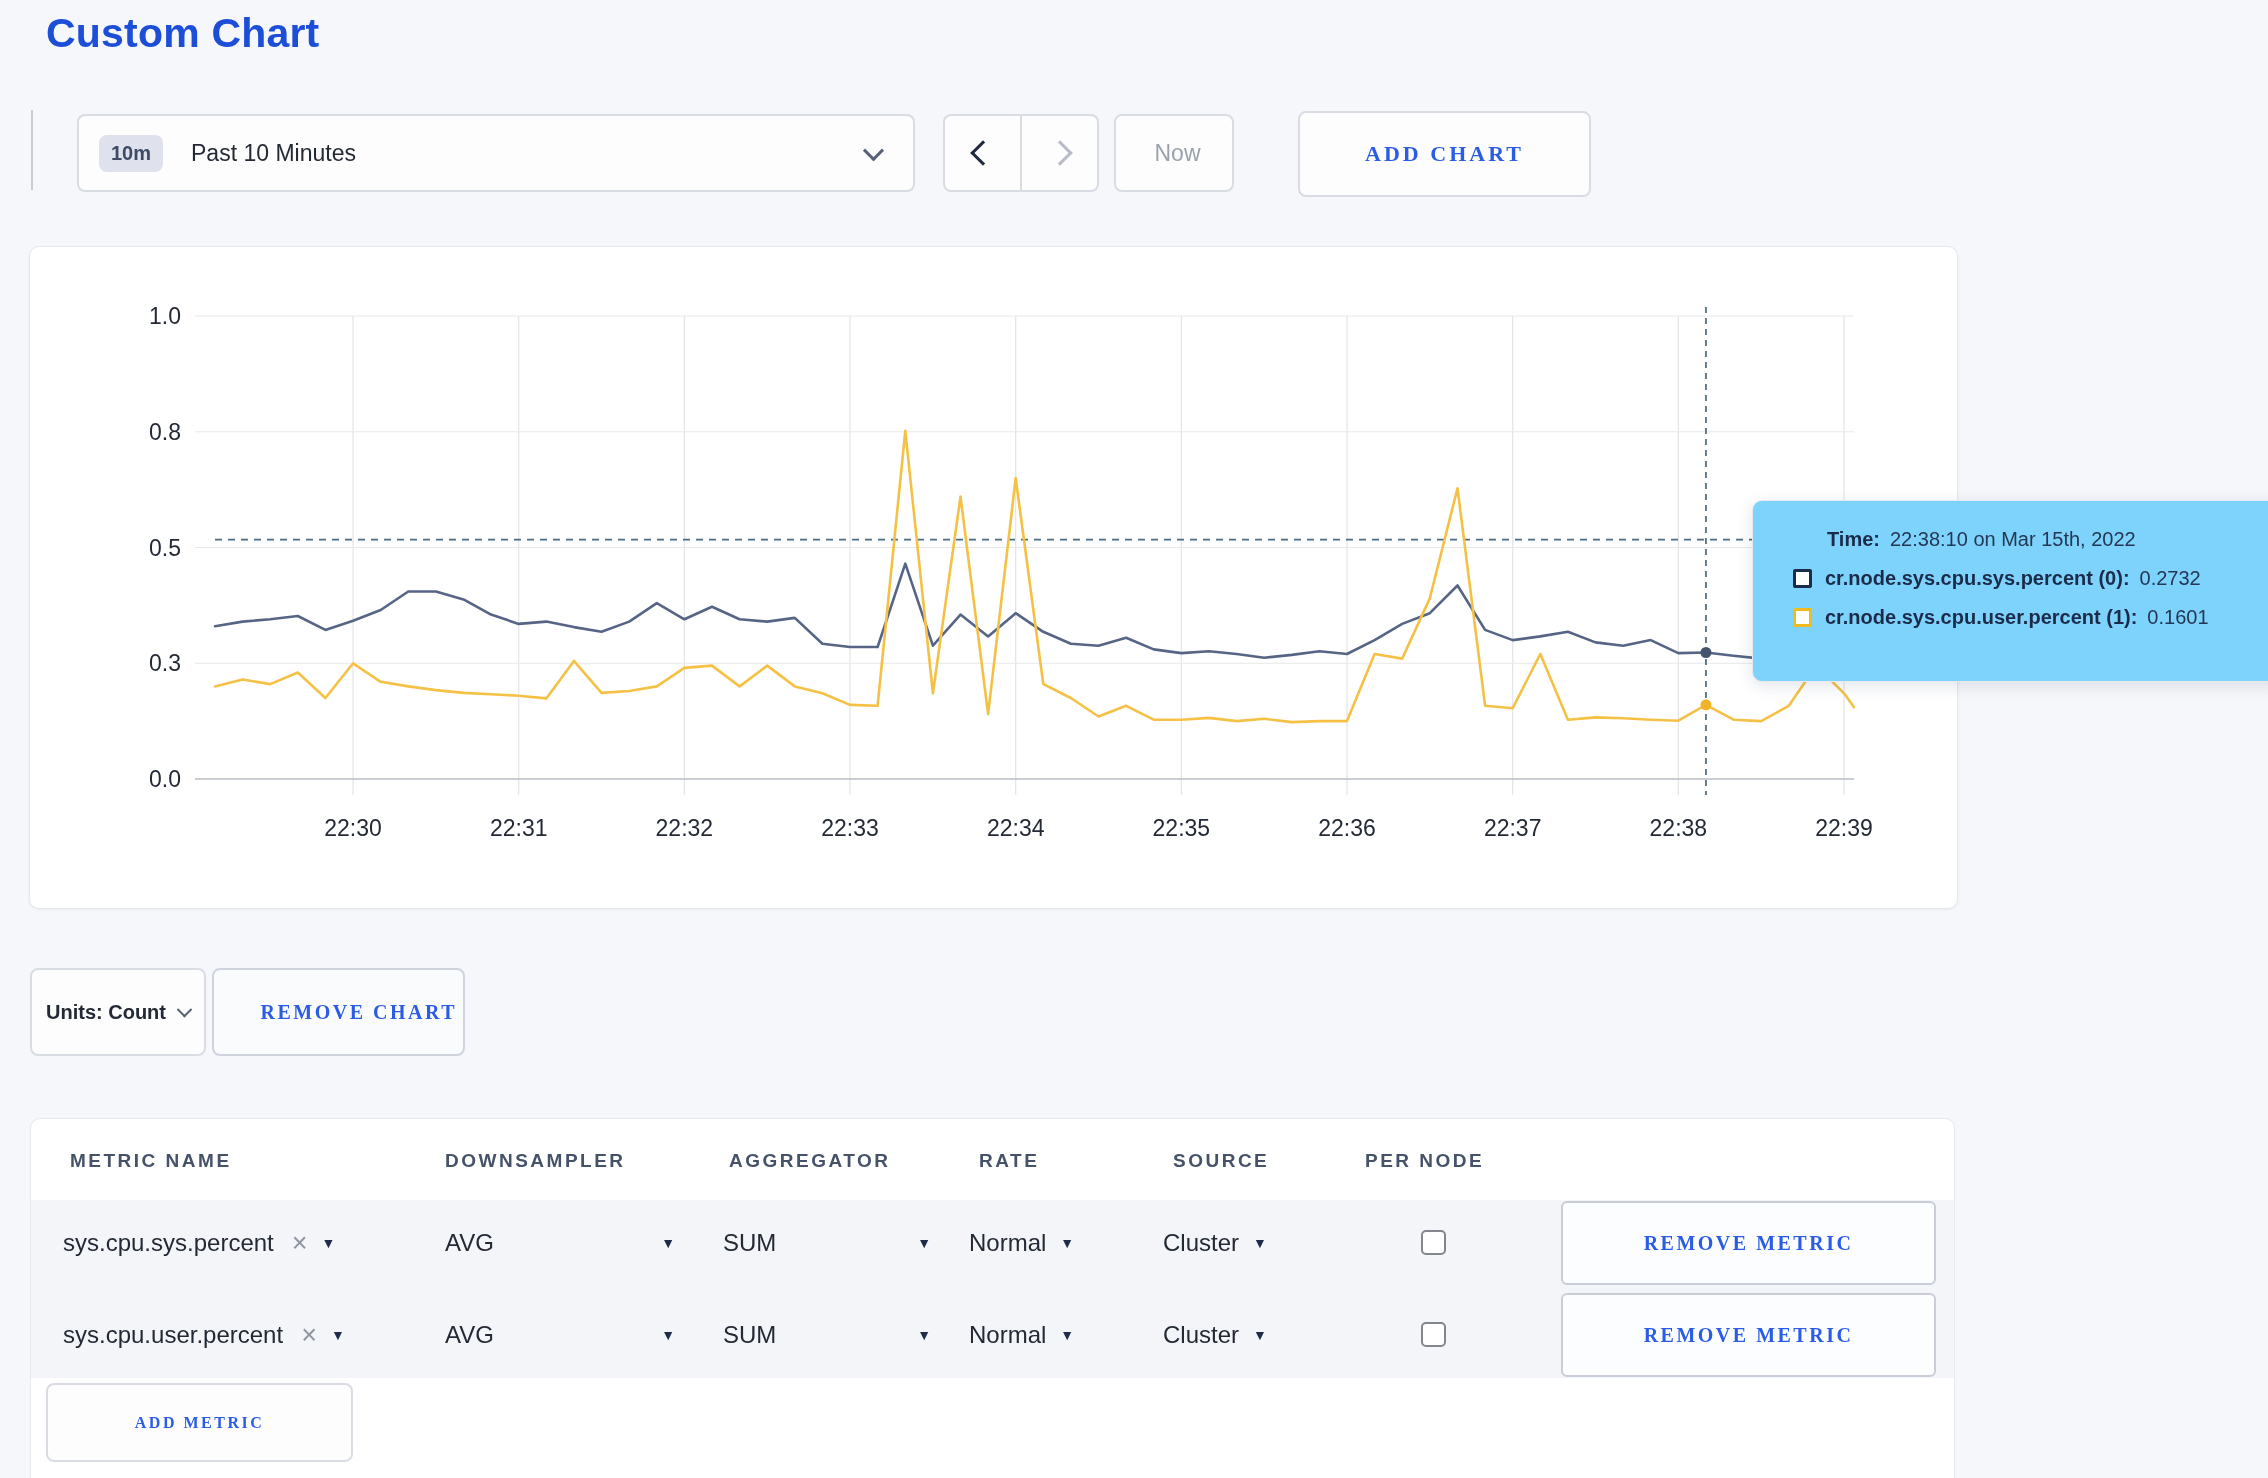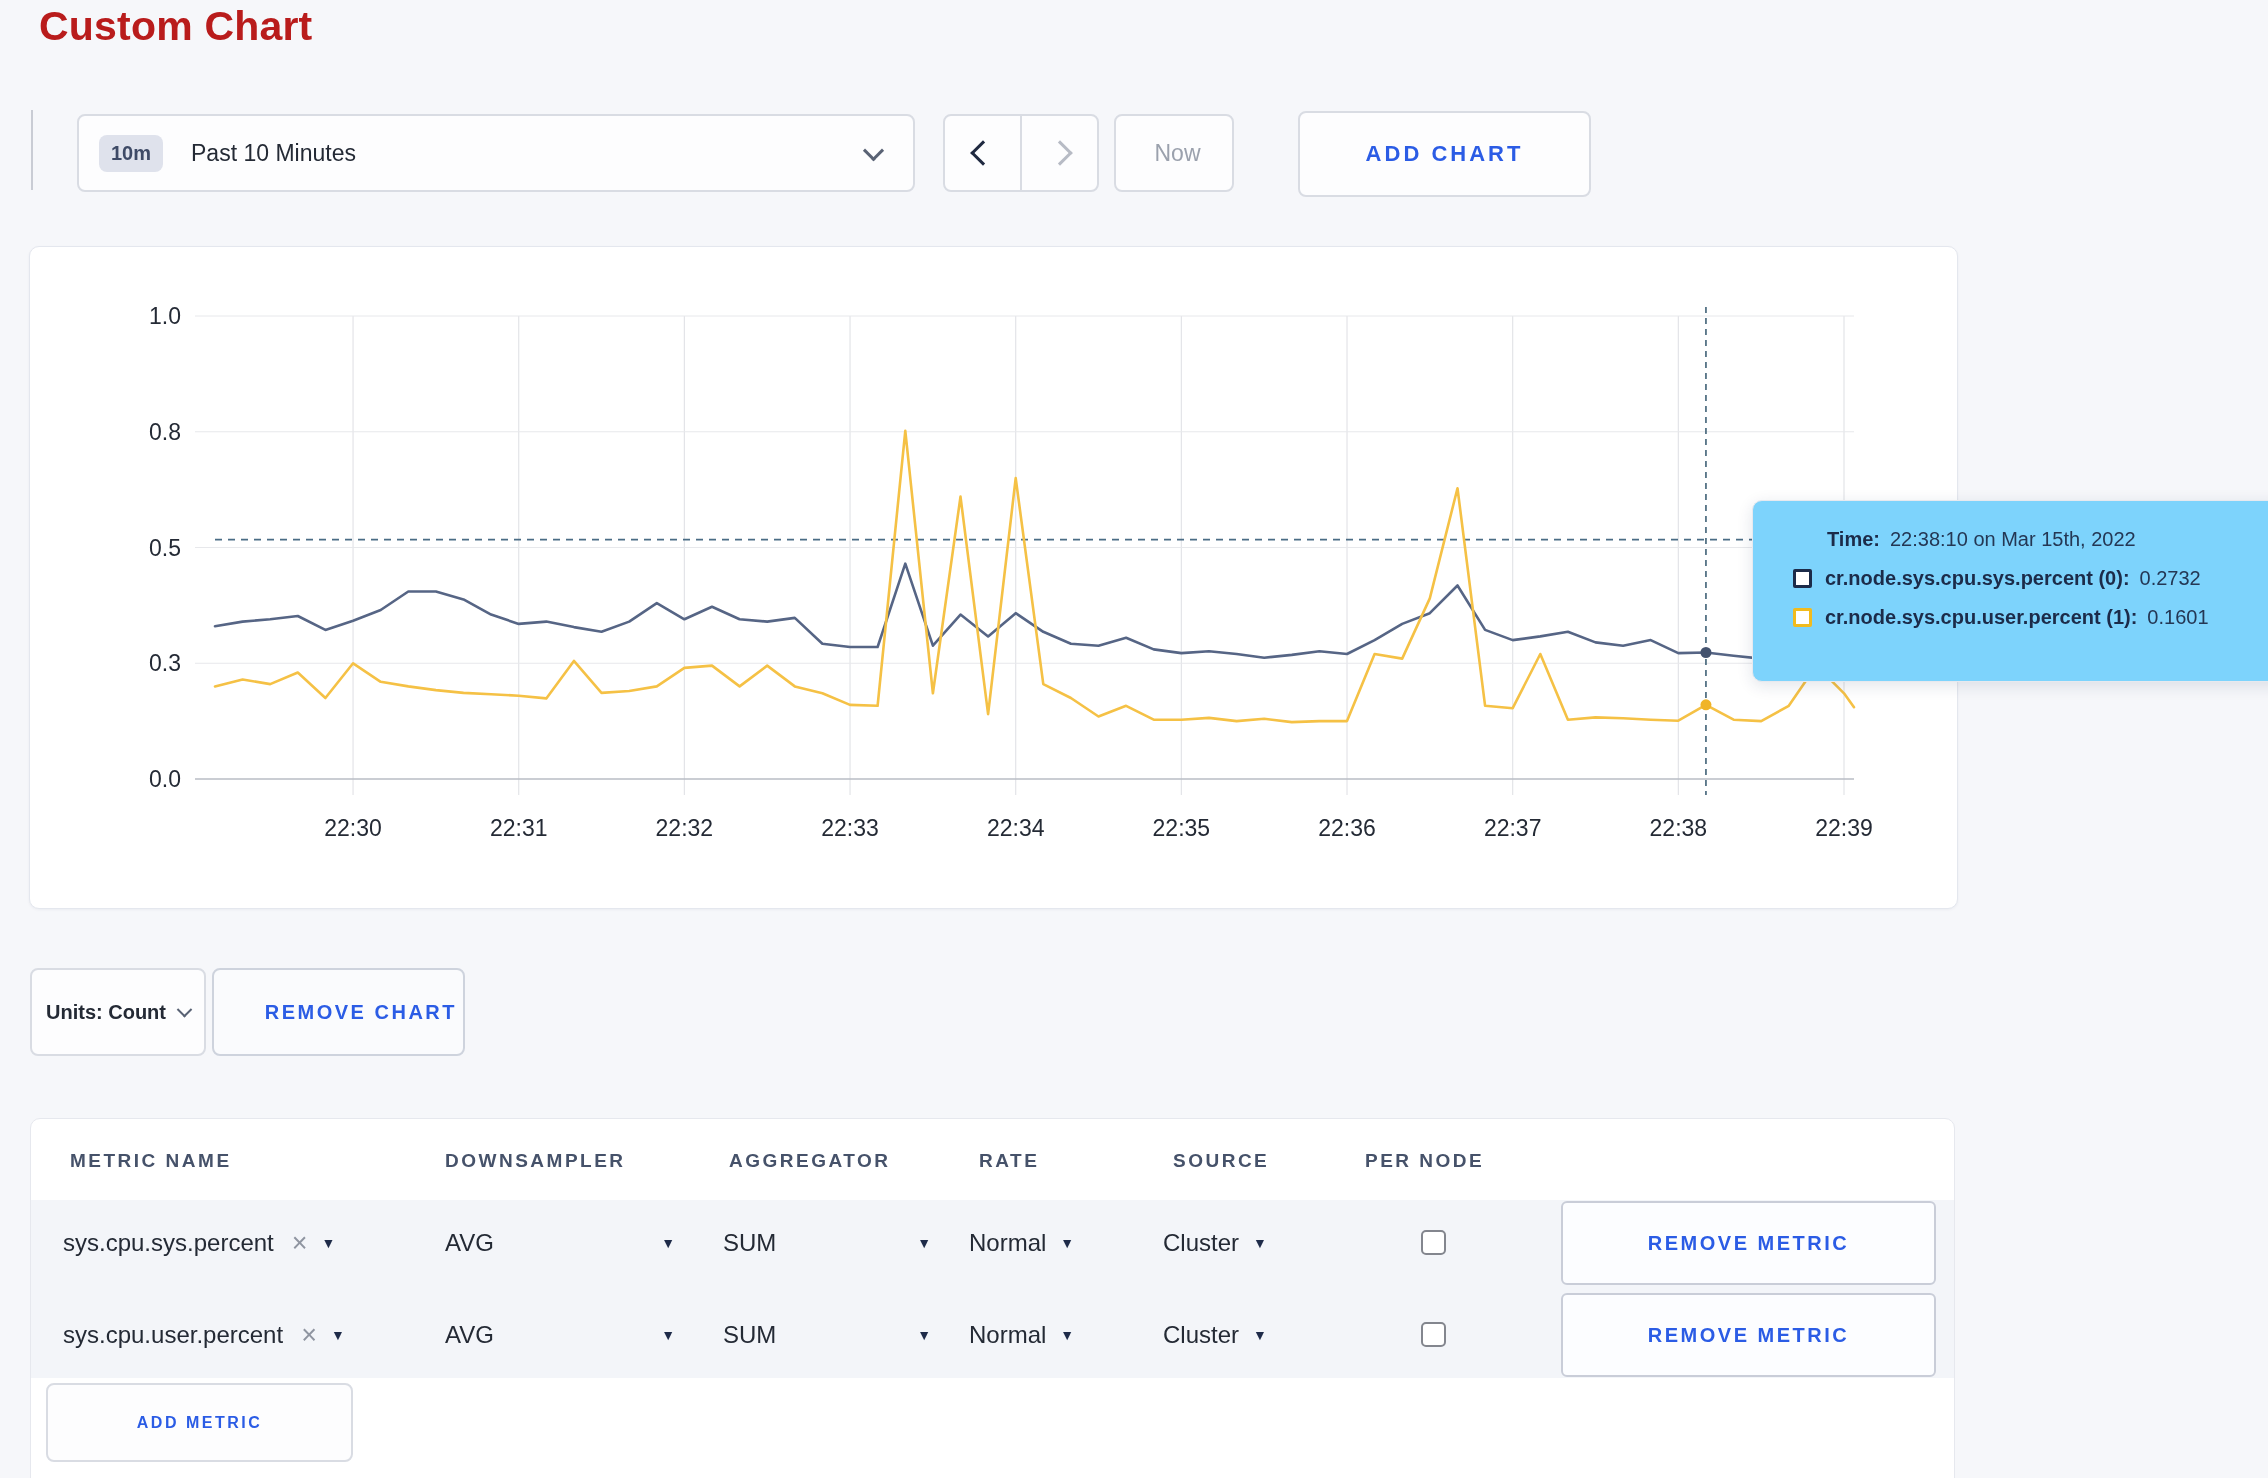--- a/index.html
+++ b/index.html
@@ -1,38 +1,38 @@
 <!DOCTYPE html>
 <html><head>
 <meta charset="utf-8">
 <style>
   html,body{margin:0;padding:0;background:#f6f7fa;}
   #app{position:relative;width:2268px;height:1478px;background:#f6f7fa;overflow:hidden;
        font-family:"Liberation Sans",sans-serif;color:#242a35;}
   
-  #page-title{position:absolute;left:38px;top:2px;margin:1px;font-size:41px;font-weight:600;color:#b91c1c;letter-spacing:.2px;}
+  #page-title{position:absolute;left:38px;top:2px;margin:8px;font-size:41px;font-weight:600;color:#1d4ed8;letter-spacing:.2px;}
   
   .toolbar-rule{position:absolute;left:31px;top:110px;width:2px;height:80px;background:#c9ccd4;}
   .btnish{background:#fdfdfe;border:2px solid #d9dce3;border-radius:8px;box-sizing:border-box;}
   .time-dropdown{position:absolute;left:77px;top:114px;width:838px;height:78px;display:flex;align-items:center;cursor:pointer;}
   .time-badge{margin-left:20px;background:#dfe2ec;border-radius:8px;padding:7px 12px;font-weight:700;font-size:20px;color:#3e4a66;}
   .time-label{margin-left:28px;font-size:23px;color:#242a35;}
   .chev{display:inline-block;width:12px;height:12px;border-right:3px solid currentColor;border-bottom:3px solid currentColor;}
   .chev-down{transform:rotate(45deg) translate(-2px,-2px);color:#596274;}
   .time-dropdown .chev-down{position:absolute;right:32px;}
   .nav-group{position:absolute;left:943px;top:114px;width:156px;height:78px;display:flex;padding:0;}
   .nav-btn{flex:1;display:flex;align-items:center;justify-content:center;background:none;border:none;cursor:pointer;padding:0;}
   .nav-btn.prev{border-right:2px solid #d9dce3;color:#1f2940;}
   .nav-btn.next{color:#b7bbc5;}
   .nav-btn .chev{width:15px;height:15px;border-width:3.5px;}
   .chev-left{transform:rotate(135deg);}
   .chev-right{transform:rotate(-45deg);}
   .now-btn{position:absolute;left:1114px;top:114px;width:120px;height:78px;font-size:23px;color:#9ba1ad;
            font-family:"Liberation Sans",sans-serif;cursor:default;padding-left:13px;}
-  .blue-btn{color:#2b5ce5;font-weight:600;letter-spacing:3px;font-family:Liberation Sans, sans-serif;cursor:pointer;}
+  .blue-btn{color:#2b5ce5;font-weight:600;letter-spacing:3px;font-family:Liberation Serif, serif;cursor:pointer;}
   .add-chart-btn{position:absolute;left:1298px;top:111px;width:293px;height:86px;font-size:22px;border-radius:8px;}
   
   .chart-card{position:absolute;left:29px;top:246px;width:1927px;height:661px;background:#fff;
               border:1px solid #e4e7ee;border-radius:10px;box-shadow:0 1px 3px rgba(25,39,82,.05);}
   .chart-card svg{position:absolute;left:0;top:0;}
   
   .tooltip{position:absolute;left:1752px;top:500px;width:534px;height:182px;background:#7dd3fc;border:1px solid #e7e9ef;
            border-radius:10px;box-shadow:0 4px 16px rgba(25,39,82,.12);box-sizing:border-box;padding-top:27px;
            font-size:20px;color:#243754;z-index:5;}
   .tt-time{margin-left:74px;}

